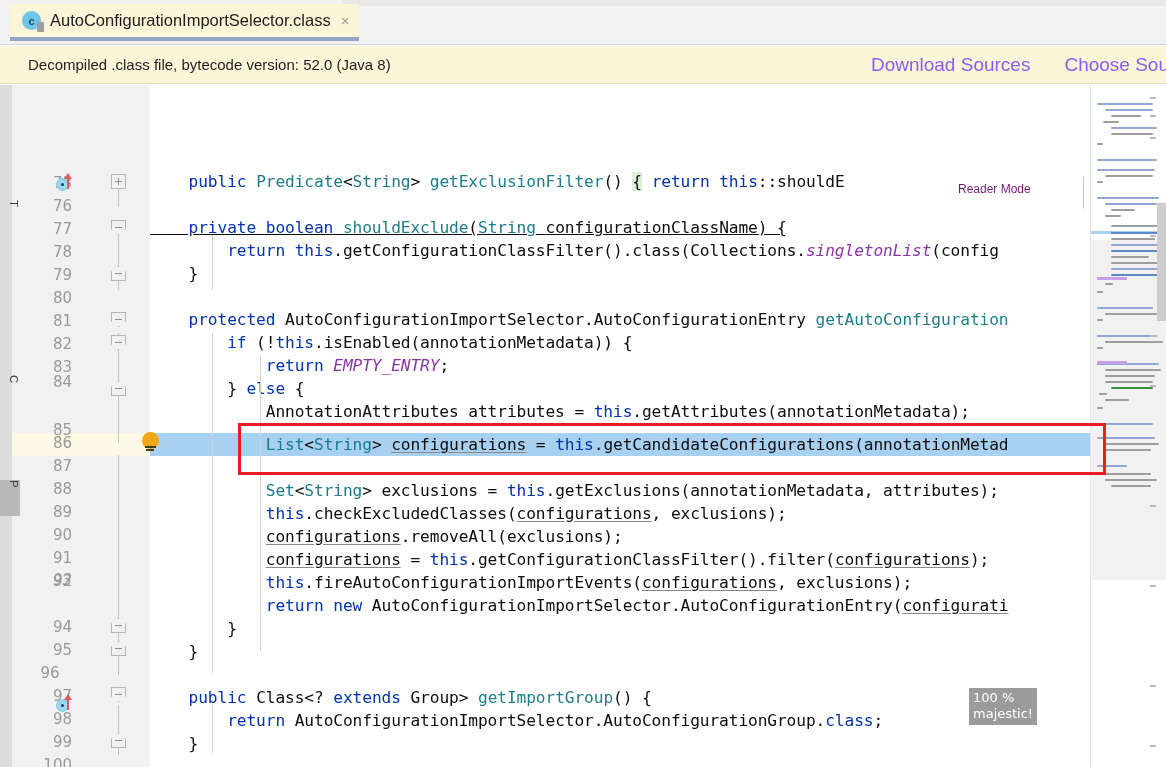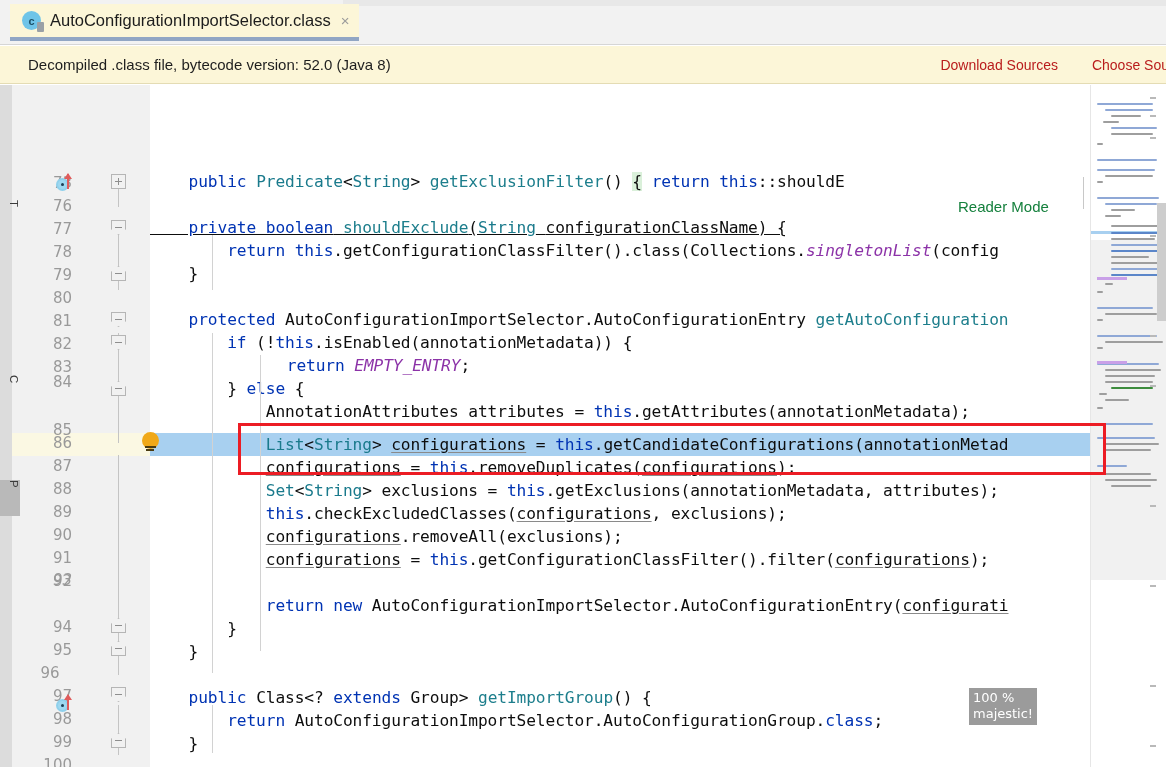--- a/index.html
+++ b/index.html
@@ -90,22 +90,22 @@
     white-space: nowrap;
   }
   .banner-links {
     margin-left: auto;
     display: flex;
     align-items: center;
     gap: 34px;
     padding-right: 0px;
   }
   .banner-link {
-    font-size: 14px;
-    color: #b91c1c;
+    font-size: 19px;
+    color: #8b5cf6;
     white-space: nowrap;
   }
   .banner-link.last { margin-right: -3px; }
 
   
   .editor {
     position: absolute;
     top: 85px; left: 0;
     width: 1166px; height: 682px;
     background: #ffffff;
@@ -303,25 +303,24 @@
     position: absolute;
     border: 3px solid #ec1c24;
     z-index: 20;
     pointer-events: none;
     background: transparent;
   }
 
   
   .reader-mode {
     position: absolute;
-    font-size: 15px;
-    color: #15803d;
+    font-size: 12px;
+    color: #701a75;
     z-index: 22;
     white-space: nowrap;
-    margin-top: 16px;
   }
   .reader-divider {
     position: absolute;
     width: 1px;
     background: #c8c8c8;
     z-index: 22;
   }
 
   
   .majestic {
@@ -512,38 +511,38 @@
       <div class="codeline" style="top:131px;text-decoration:underline;"><span class="kw">    private boolean</span> <span class="fn">shouldExclude</span><span class="id">(</span><span class="type">String</span> <span class="id">configurationClassName) {</span></div>
 
       <div class="codeline" style="top:154px;"><span class="id">        </span><span class="kw">return this</span><span class="id">.getConfigurationClassFilter().class(Collections.</span><span class="stat">singletonList</span><span class="id">(config</span></div>
 
       <div class="codeline" style="top:177px;"><span class="id">    }</span></div>
 
       <div class="codeline" style="top:223px;"><span class="kw">    protected</span> <span class="id">AutoConfigurationImportSelector.AutoConfigurationEntry</span> <span class="fn">getAutoConfiguration</span></div>
 
       <div class="codeline" style="top:246px;"><span class="id">        </span><span class="kw">if</span><span class="id"> (!</span><span class="kw">this</span><span class="id">.isEnabled(annotationMetadata)) {</span></div>
 
-      <div class="codeline" style="top:269px;padding-left:21px;"><span class="id">            </span><span class="kw">return</span> <span class="stat">EMPTY_ENTRY</span><span class="id">;</span></div>
+      <div class="codeline" style="top:269px;"><span class="id">            </span><span class="kw">return</span> <span class="stat">EMPTY_ENTRY</span><span class="id">;</span></div>
 
       <div class="codeline" style="top:292px;"><span class="id">        } </span><span class="kw">else</span><span class="id"> {</span></div>
 
       <div class="codeline" style="top:315px;"><span class="id">            AnnotationAttributes attributes = </span><span class="kw">this</span><span class="id">.getAttributes(annotationMetadata);</span></div>
 
       <div class="codeline" style="top:348px;z-index:5;"><span class="id">            </span><span class="type">List</span><span class="id">&lt;</span><span class="type">String</span><span class="id">&gt; </span><span class="und">configurations</span><span class="id"> = </span><span class="kw">this</span><span class="id">.getCandidateConfigurations(annotationMetad</span></div>
 
-      <div class="codeline" style="top:371px;"><span class="id">            </span><span class="und">configurations</span><span class="id"> = </span><span class="kw">this</span><span class="id">.removeDuplicates(</span><span class="und">configurations</span><span class="id">);</span></div>
 
       <div class="codeline" style="top:417px;"><span class="id">            </span><span class="kw">this</span><span class="id">.checkExcludedClasses(</span><span class="und">configurations</span><span class="id">, exclusions);</span></div>
 
       <div class="codeline" style="top:394px;"><span class="id">            </span><span class="type">Set</span><span class="id">&lt;</span><span class="type">String</span><span class="id">&gt; exclusions = </span><span class="kw">this</span><span class="id">.getExclusions(annotationMetadata, attributes);</span></div>
 
       <div class="codeline" style="top:440px;"><span class="id">            </span><span class="und">configurations</span><span class="id">.removeAll(exclusions);</span></div>
 
       <div class="codeline" style="top:463px;"><span class="id">            </span><span class="und">configurations</span><span class="id"> = </span><span class="kw">this</span><span class="id">.getConfigurationClassFilter().filter(</span><span class="und">configurations</span><span class="id">);</span></div>
 
+      <div class="codeline" style="top:486px;"><span class="id">            </span><span class="kw">this</span><span class="id">.fireAutoConfigurationImportEvents(</span><span class="und">configurations</span><span class="id">, exclusions);</span></div>
 
       <div class="codeline" style="top:509px;"><span class="id">            </span><span class="kw">return new</span><span class="id"> AutoConfigurationImportSelector.AutoConfigurationEntry(</span><span class="und">configurati</span></div>
 
       <div class="codeline" style="top:532px;"><span class="id">        }</span></div>
 
       <div class="codeline" style="top:555px;"><span class="id">    }</span></div>
 
       <div class="codeline" style="top:601px;"><span class="kw">    public</span> <span class="id">Class&lt;? </span><span class="kw">extends</span><span class="id"> Group&gt; </span><span class="fn">getImportGroup</span><span class="id">() {</span></div>
 
       <div class="codeline" style="top:624px;"><span class="id">        </span><span class="kw">return</span><span class="id"> AutoConfigurationImportSelector.AutoConfigurationGroup.</span><span class="kw">class</span><span class="id">;</span></div>

